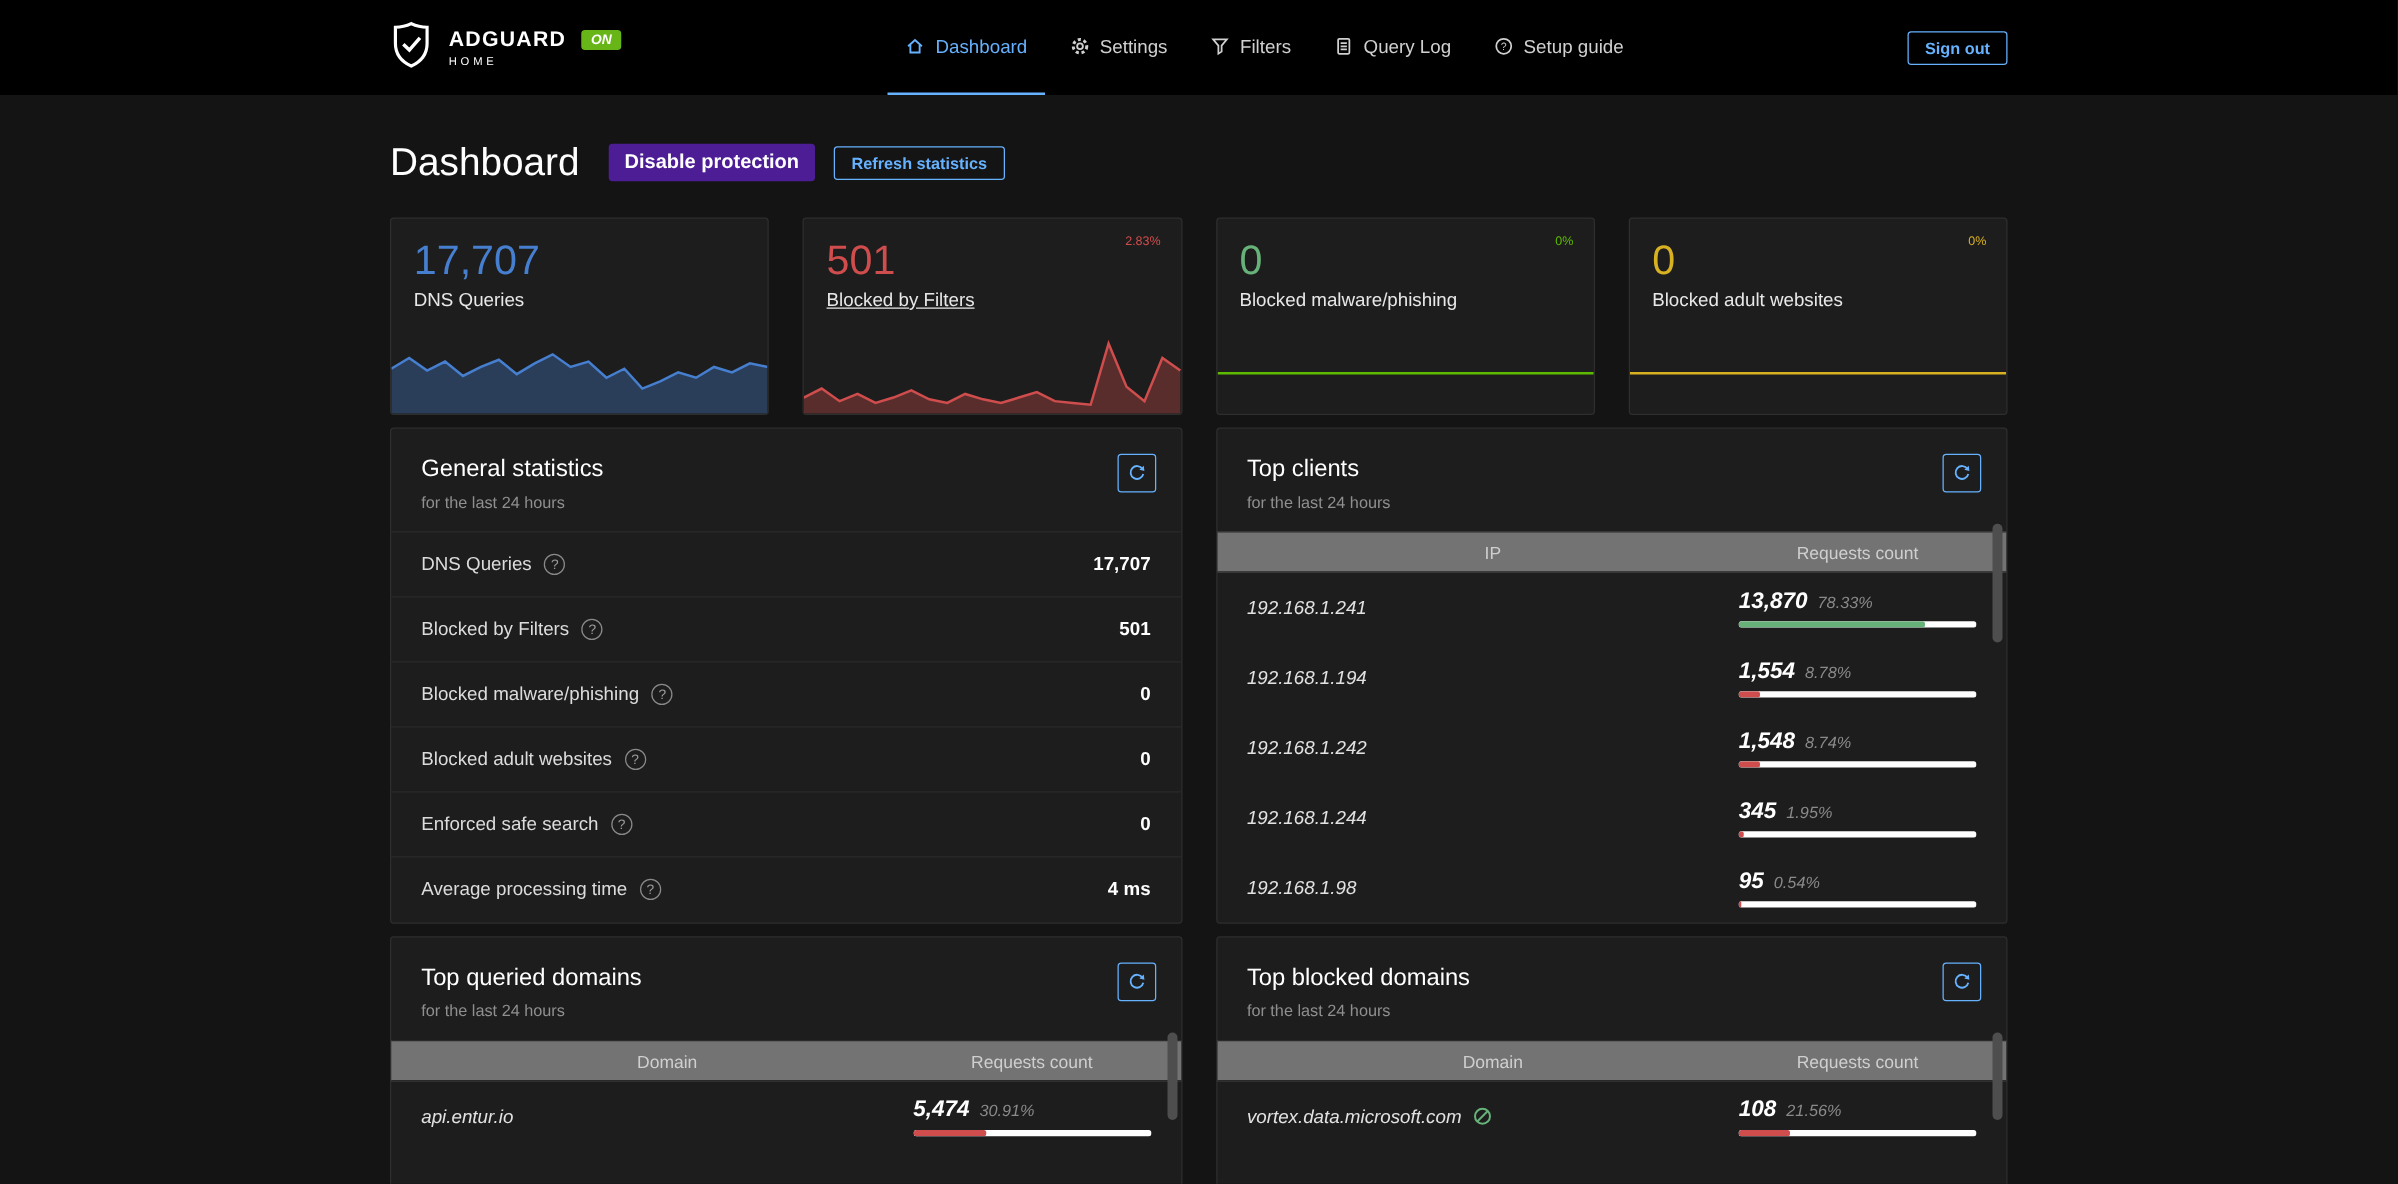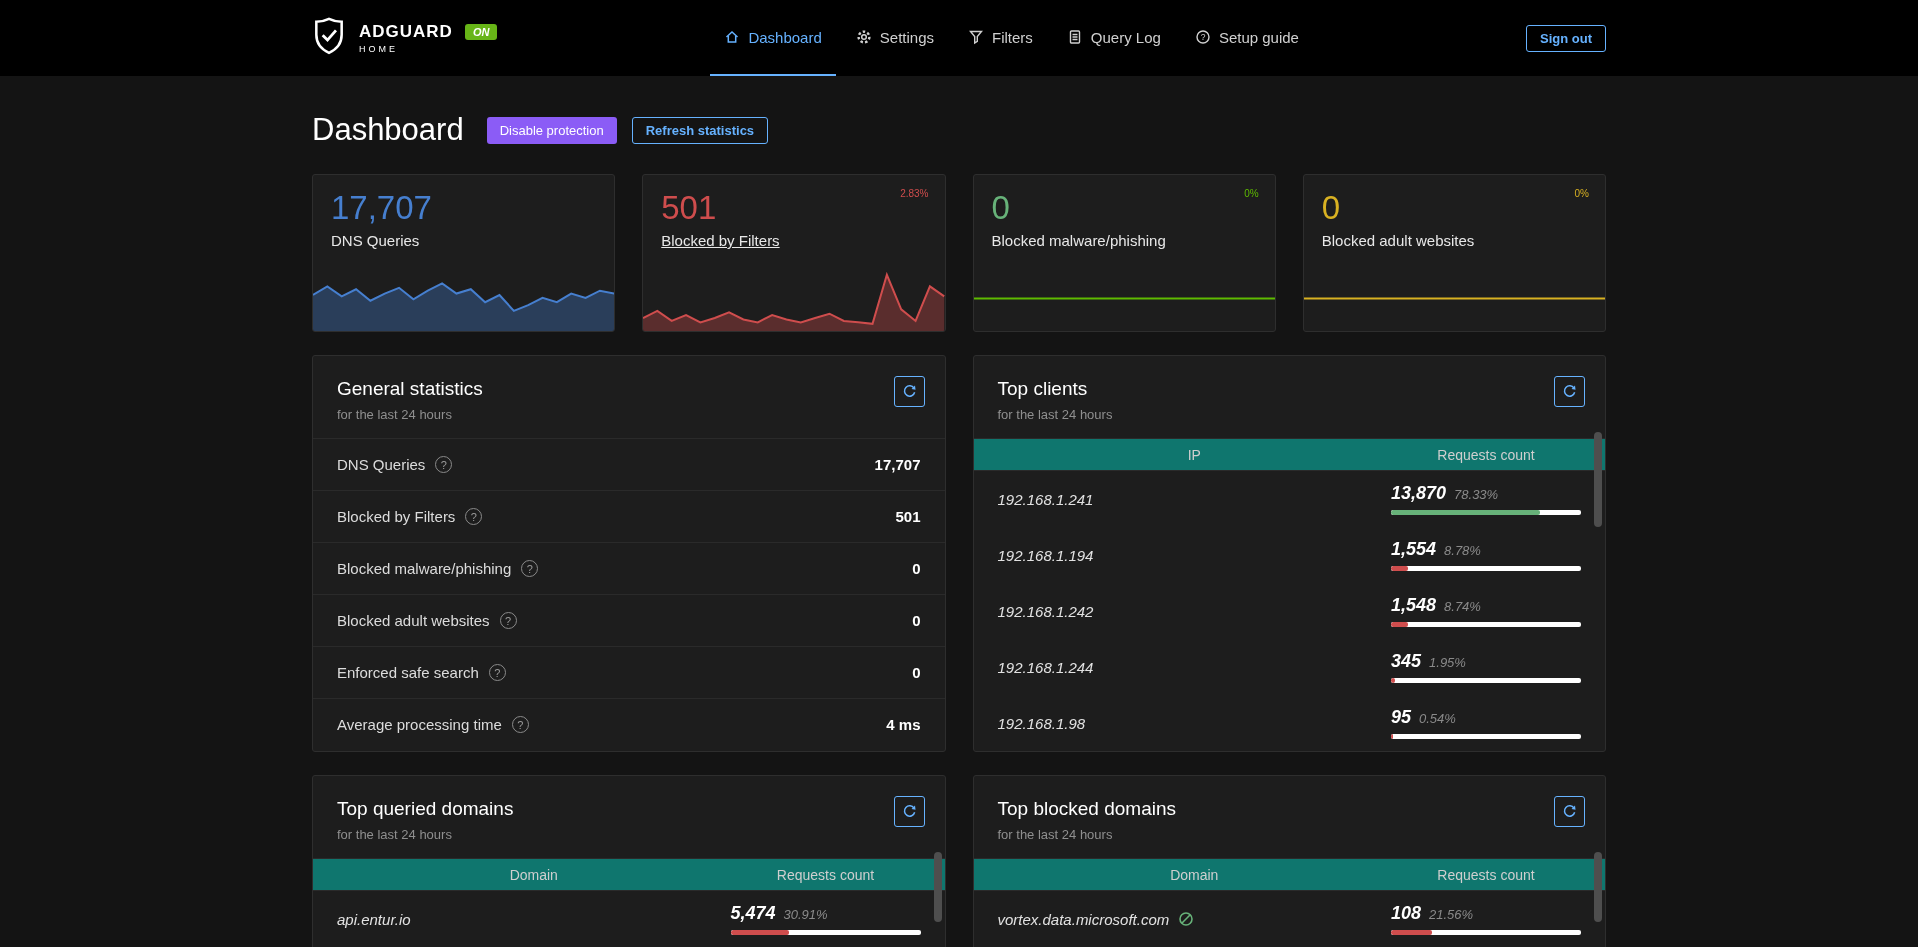--- a/index.html
+++ b/index.html
@@ -22,53 +22,53 @@
   .brand-title { font-size: 17px; font-weight: 700; letter-spacing: 1px; color: #fff; }
   .on-badge { background: #67b517; color: #fff; font-size: 11px; font-weight: 700; padding: 2px 8px; border-radius: 3px; margin-left: 12px; font-style: italic; }
   .brand-sub { font-size: 9px; letter-spacing: 3px; color: #fff; margin-top: 2px; }
 
   .nav-items { flex: 1; display: flex; justify-content: center; gap: 6px; height: 100%; }
   .nav-item { display: flex; align-items: center; gap: 8px; padding: 0 14px; color: #d0d0d0; font-size: 15px; cursor: pointer; border-bottom: 2px solid transparent; text-decoration: none; }
   .nav-item.active { color: #66b2ff; border-bottom-color: #66b2ff; }
   .nav-icon { display: inline-flex; align-items: center; }
 
   .btn-outline { background: transparent; border: 1px solid #66b2ff; color: #66b2ff; font-size: 13px; font-weight: 700; padding: 5px 13px; border-radius: 3px; cursor: pointer; font-family: inherit; }
-  .btn-gray { background: #8b5cf6; color: #fff; border: none; font-size: 13px; font-weight: 400; padding: 6px 13px; border-radius: 3px; cursor: pointer; font-family: inherit; }
+  .btn-gray { background: #4c1d95; color: #fff; border: none; font-size: 16px; font-weight: 700; padding: 6px 13px; border-radius: 3px; cursor: pointer; font-family: inherit; }
 
   
   .container { max-width: 1294px; margin: 0 auto; }
   .page-head { display: flex; align-items: center; gap: 15px; margin: 36px 0 26px; }
   .page-head h1 { font-size: 31px; font-weight: 400; margin: 0 8px 0 0; color: #fff; }
 
   
   .stat-grid { display: grid; grid-template-columns: repeat(4, 1fr); gap: 27px; }
   .stat-card { position: relative; background: #1d1d1d; border: 1px solid #2e2e2e; border-radius: 3px; height: 158px; overflow: hidden; }
   .stat-value { font-size: 33px; padding: 14px 18px 0; line-height: 1.15; }
   .stat-label { font-size: 15px; margin: 5px 18px 0; color: #e8e8e8; display: inline-block; }
   a.stat-label { text-decoration: underline; cursor: pointer; }
   .stat-percent { position: absolute; top: 13px; right: 16px; font-size: 10px; text-align: center; }
   .spark { position: absolute; left: 0; right: 0; bottom: 0; height: 72px; }
   .spark svg { width: 100%; height: 100%; display: block; }
 
   
-  .two-col { display: grid; grid-template-columns: 1fr 1fr; gap: 27px; margin-top: 23px; }
+  .two-col { display: grid; grid-template-columns: 1fr 1fr; gap: 27px; margin-top: 10px; }
   .card { position: relative; background: #1d1d1d; border: 1px solid #2e2e2e; border-radius: 3px; }
   .card-head { padding: 22px 24px 16px; }
   .card-head h2 { margin: 0; font-size: 19px; font-weight: 400; color: #fff; }
   .card-sub { margin-top: 7px; font-size: 13px; color: #8f8f8f; }
   .refresh-btn { position: absolute; top: 20px; right: 20px; width: 31px; height: 31px; background: transparent; border: 1px solid #66b2ff; border-radius: 3px; display: flex; align-items: center; justify-content: center; cursor: pointer; padding: 0; }
 
   
   .srow { display: flex; align-items: center; justify-content: space-between; height: 52px; padding: 0 24px; border-top: 1px solid #2a2a2a; }
   .srow-left { display: flex; align-items: center; gap: 10px; font-size: 15px; color: #dcdcdc; }
   .help { width: 17px; height: 17px; border: 1px solid #8a8a8a; border-radius: 50%; color: #9a9a9a; font-size: 11px; display: inline-flex; align-items: center; justify-content: center; cursor: pointer; flex: none; }
   .srow-val { font-weight: 700; font-size: 15px; color: #fff; }
 
   
-  .thead { display: flex; background: #0f766e; border-top: 1px solid #2a2a2a; border-bottom: 1px solid #2a2a2a; height: 33px; align-items: center; padding: 0 24px; font-size: 14px; color: #cfcfcf; }
+  .thead { display: flex; background: #737373; border-top: 1px solid #2a2a2a; border-bottom: 1px solid #2a2a2a; height: 33px; align-items: center; padding: 0 24px; font-size: 14px; color: #cfcfcf; }
   .th-left { flex: 1; text-align: center; }
   .th-right { width: 190px; text-align: center; }
   .trow { display: flex; align-items: center; height: 56px; padding: 0 24px; font-style: italic; }
   .tcell-left { flex: 1; font-size: 15px; color: #e2e2e2; display: flex; align-items: center; gap: 9px; }
   .tcell-right { width: 190px; }
   .count-line { display: flex; align-items: baseline; gap: 8px; }
   .count { font-weight: 700; font-size: 18px; color: #fff; }
   .pct { font-size: 13px; color: #8a8a8a; }
   .bar-track { height: 5px; background: #fff; border-radius: 2px; margin-top: 6px; overflow: hidden; }
   .bar-fill { height: 100%; border-radius: 2px; }

